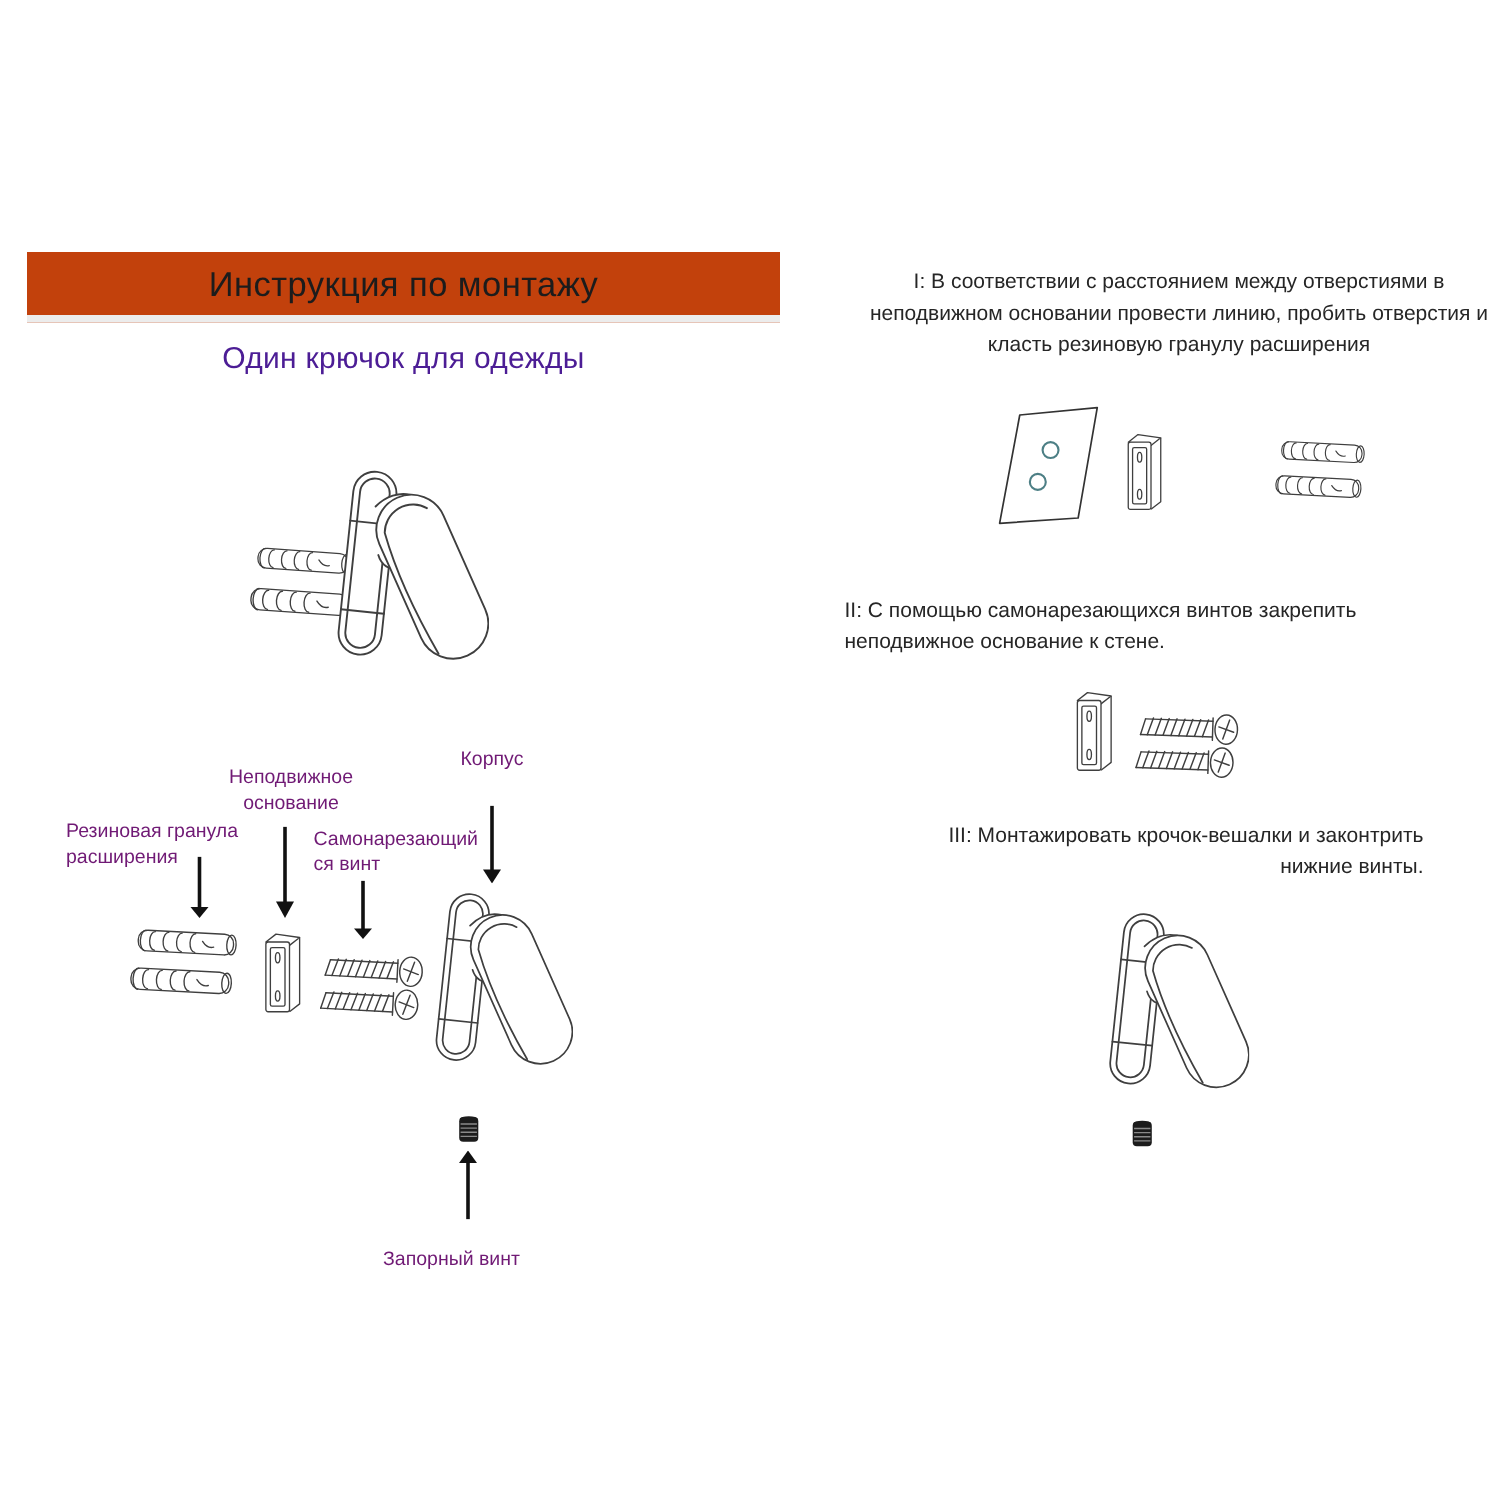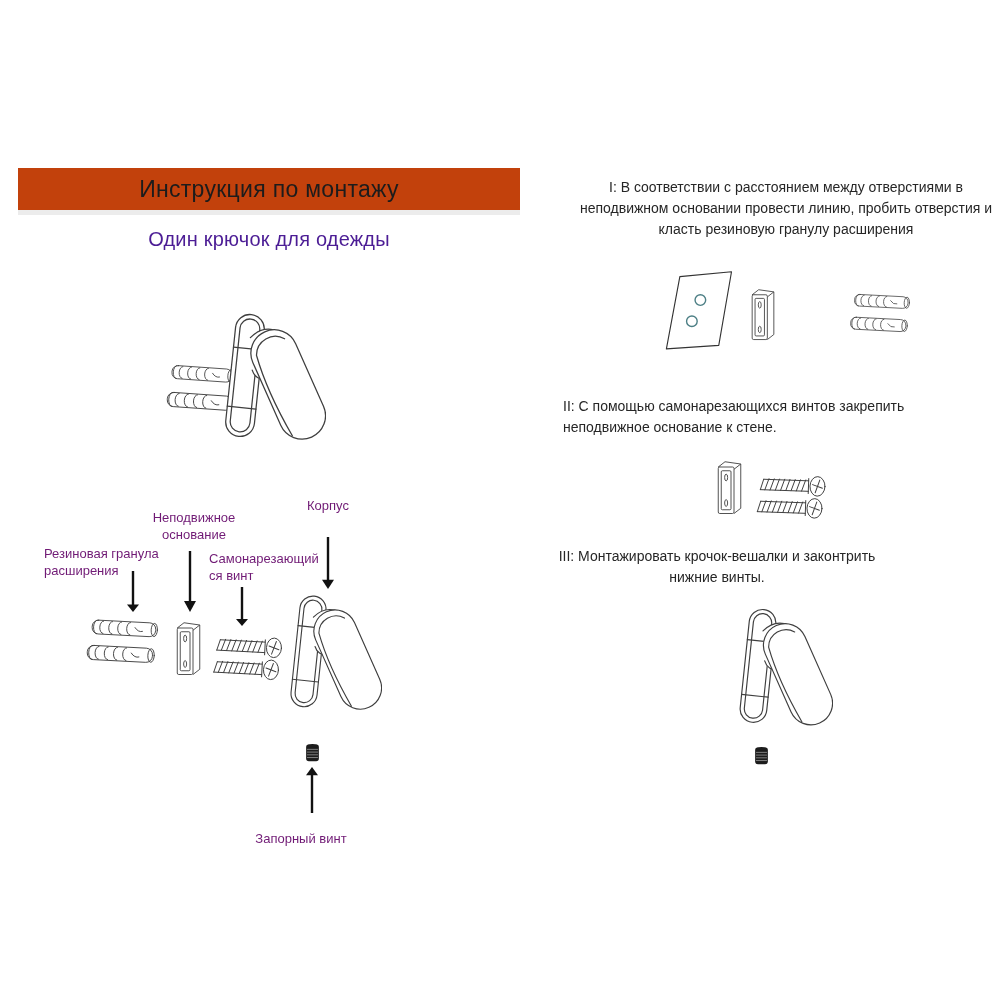--- a/index.html
+++ b/index.html
@@ -26,21 +26,21 @@
   .lbl-fixed-base{left:146px;top:509px;width:96px;text-align:center;}
   .lbl-korpus{left:307px;top:497px;width:60px;}
   .lbl-granule{left:44px;top:545px;width:128px;}
   .lbl-selftap{left:209px;top:550px;width:112px;}
   .lbl-lockscrew{left:246px;top:830px;width:110px;text-align:center;}
 
   
   .step{font-size:14px;line-height:21px;color:#262626;}
   .step-1{left:570px;top:177px;width:432px;text-align:center;}
   .step-2{left:563px;top:396px;width:345px;text-align:left;}
-  .step-3{left:551px;top:546px;width:332px;text-align:center;}
+  .step-3{left:617px;top:546px;width:332px;text-align:right;}
 
   
   .fig{position:absolute;}
   .top-dowel-1{left:168px;top:362px;transform:rotate(4deg);}
   .top-dowel-2{left:163px;top:389px;transform:rotate(4deg);}
   .top-hook{left:218px;top:300px;}
 
   .exp-dowel-1{left:88px;top:616px;transform:rotate(3deg);}
   .exp-dowel-2{left:83px;top:641px;transform:rotate(3deg);}
   .exp-base{left:175px;top:620px;}

